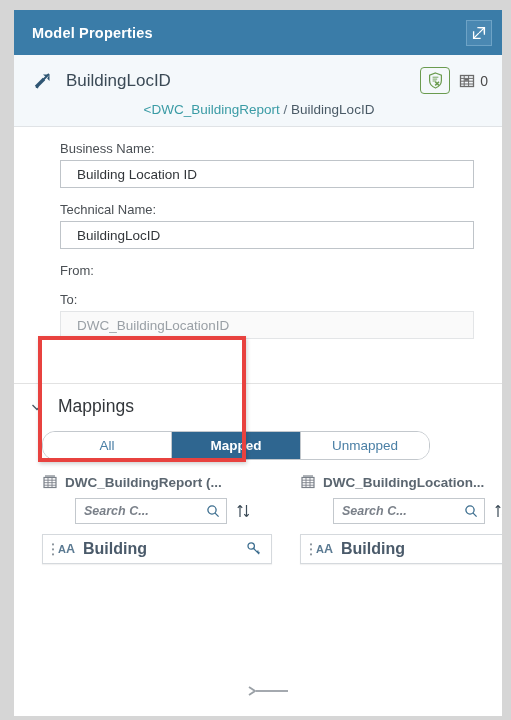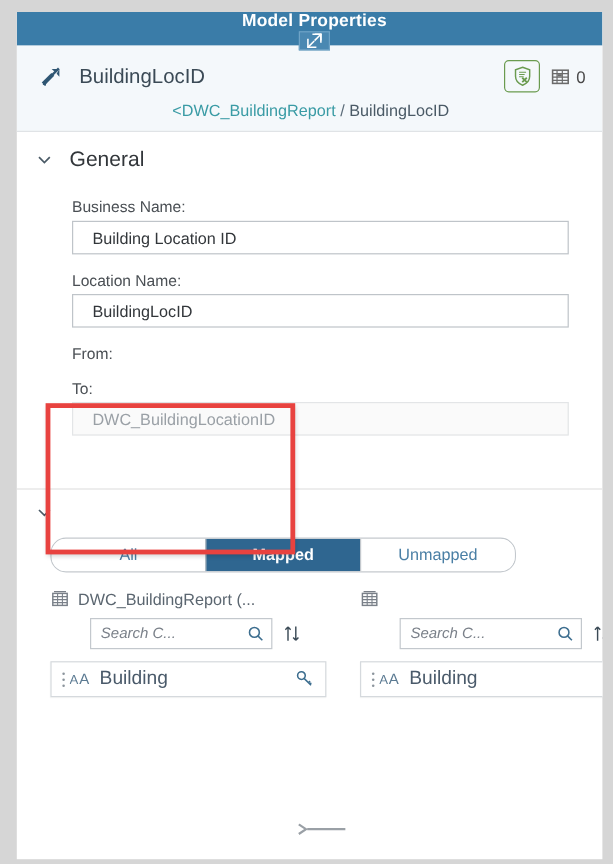--- a/index.html
+++ b/index.html
@@ -18,28 +18,27 @@
     top: 10px;
     width: 488px;
     height: 706px;
     background: #ffffff;
     box-sizing: border-box;
     overflow: hidden;
   }
 
   
   .titlebar {
-    height: 28px;
+    height: 45px;
     background: #3a7ca8;
     display: flex;
     align-items: center;
     justify-content: space-between;
     padding: 0 10px 0 18px;
     box-sizing: border-box;
-    flex-direction: column;
   }
   .titlebar .title {
     color: #ffffff;
     font-size: 14.5px;
     font-weight: bold;
     letter-spacing: .2px;
   }
   .expand-btn {
     width: 26px;
     height: 26px;
@@ -203,20 +202,21 @@
     color: #ffffff;
     font-weight: bold;
   }
 
   
   .map-cols {
     display: flex;
     margin: 14px 0 0 0;
     padding: 0 6px 0 28px;
     box-sizing: border-box;
+    font-weight: bold;
   }
   .map-col { width: 230px; flex: 0 0 230px; }
   .map-col.right { margin-left: 28px; }
 
   .col-head {
     display: flex;
     align-items: center;
     gap: 7px;
     font-size: 13.5px;
     color: #5b6670;
@@ -322,46 +322,41 @@
         </div>
       </div>
     </div>
     <div class="breadcrumb">
       <span class="crumb-link">&lt;DWC_BuildingReport</span>
       <span class="crumb-sep">/</span>
       <span class="crumb-cur">BuildingLocID</span>
     </div>
   </div>
 
+
+  <div class="section-body">
+    <div class="field-label">Business Name:</div>
+    <div class="field-input">Building Location ID</div>
+
+    <div class="field-label tight">Technical Name:</div>
+    <div class="field-input">BuildingLocID</div>
+
+    <div class="field-label tight">From:</div>
+
+    <div class="field-label tight">To:</div>
+    <div class="field-input disabled">DWC_BuildingLocationID</div>
+  </div>
+
+  <div class="divider" style="margin-top:34px;"></div>
+
   <div class="section-hdr">
     <svg class="chev" viewBox="0 0 14 14">
       <path d="M2.5 5 L7 9.5 L11.5 5" fill="none" stroke="#4a5a66" stroke-width="1.4"></path>
     </svg>
-    <span class="sec-title">General</span>
-  </div>
-
-  <div class="section-body">
-    <div class="field-label">Business Name:</div>
-    <div class="field-input">Building Location ID</div>
-
-    <div class="field-label tight">Location Name:</div>
-    <div class="field-input">BuildingLocID</div>
-
-    <div class="field-label tight">From:</div>
-
-    <div class="field-label tight">To:</div>
-    <div class="field-input disabled">DWC_BuildingLocationID</div>
-  </div>
-
-  <div class="divider" style="margin-top:34px;"></div>
-
-  <div class="section-hdr">
-    <svg class="chev" viewBox="0 0 14 14">
-      <path d="M2.5 5 L7 9.5 L11.5 5" fill="none" stroke="#4a5a66" stroke-width="1.4"></path>
-    </svg>
+    <span class="sec-title">Mappings</span>
   </div>
 
   <div class="segmented">
     <div class="seg">All</div>
     <div class="seg active">Mapped</div>
     <div class="seg">Unmapped</div>
   </div>
 
   <div class="map-cols">
 
@@ -415,20 +410,21 @@
     </div>
 
     <div class="map-col right">
       <div class="col-head">
         <svg width="16" height="16" viewBox="0 0 16 16">
           <rect x="2" y="3.5" width="12" height="10" fill="none" stroke="#7a8089" stroke-width="1.2"></rect>
           <path d="M2 6.2 H14 M2 8.7 H14 M2 11.2 H14" stroke="#7a8089" stroke-width=".9"></path>
           <path d="M6 3.5 V13.5 M10 3.5 V13.5" stroke="#7a8089" stroke-width=".9"></path>
           <path d="M3 2 H13" stroke="#7a8089" stroke-width="1.2"></path>
         </svg>
+        <span>DWC_BuildingLocation...</span>
       </div>
 
       <div class="search-row">
         <div class="search-box">
           <span class="ph">Search C...</span>
           <svg width="14" height="14" viewBox="0 0 14 14">
             <circle cx="6" cy="6" r="4.1" fill="none" stroke="#3d6e8f" stroke-width="1.3"></circle>
             <path d="M9.1 9.1 L12.6 12.6" stroke="#3d6e8f" stroke-width="1.3"></path>
           </svg>
         </div>

